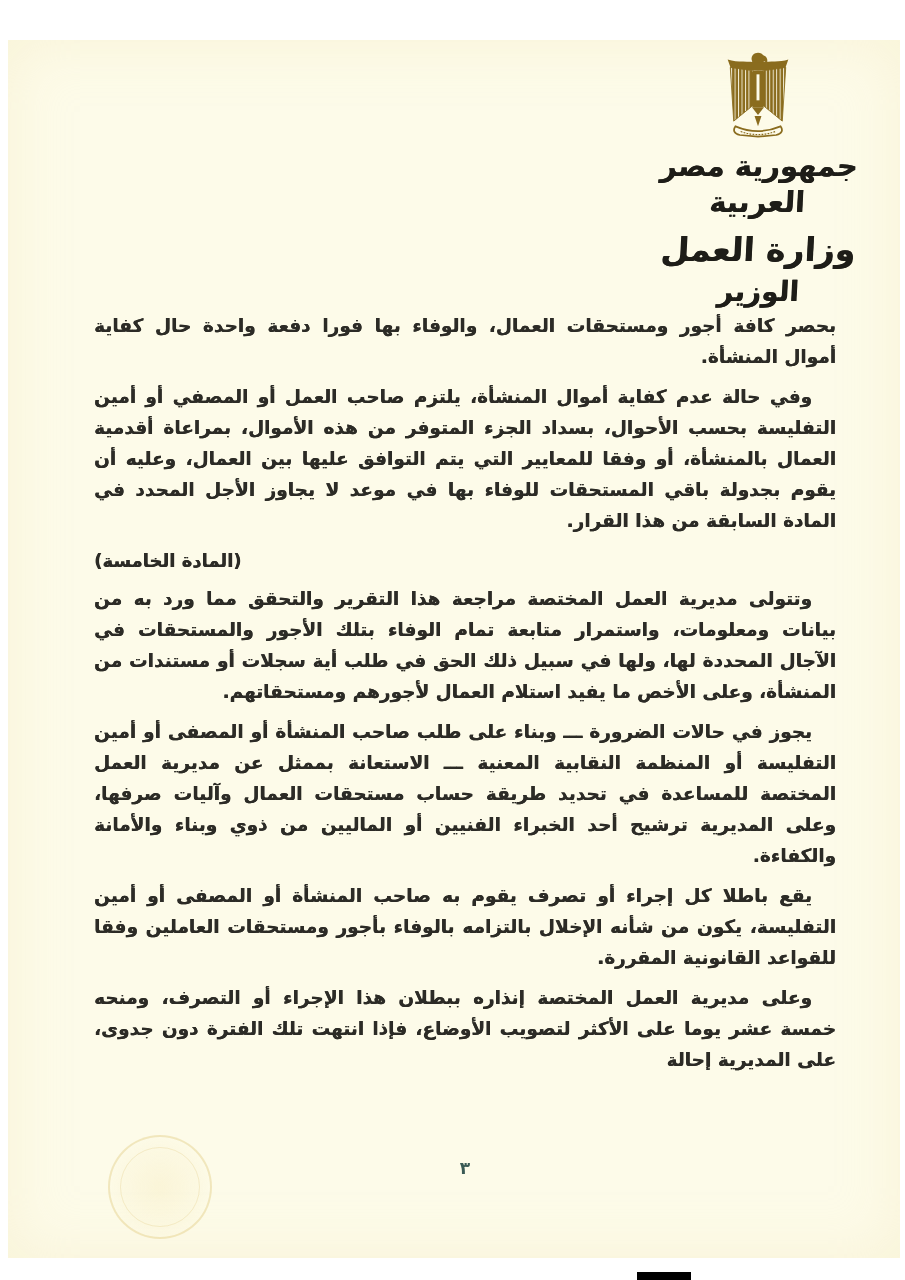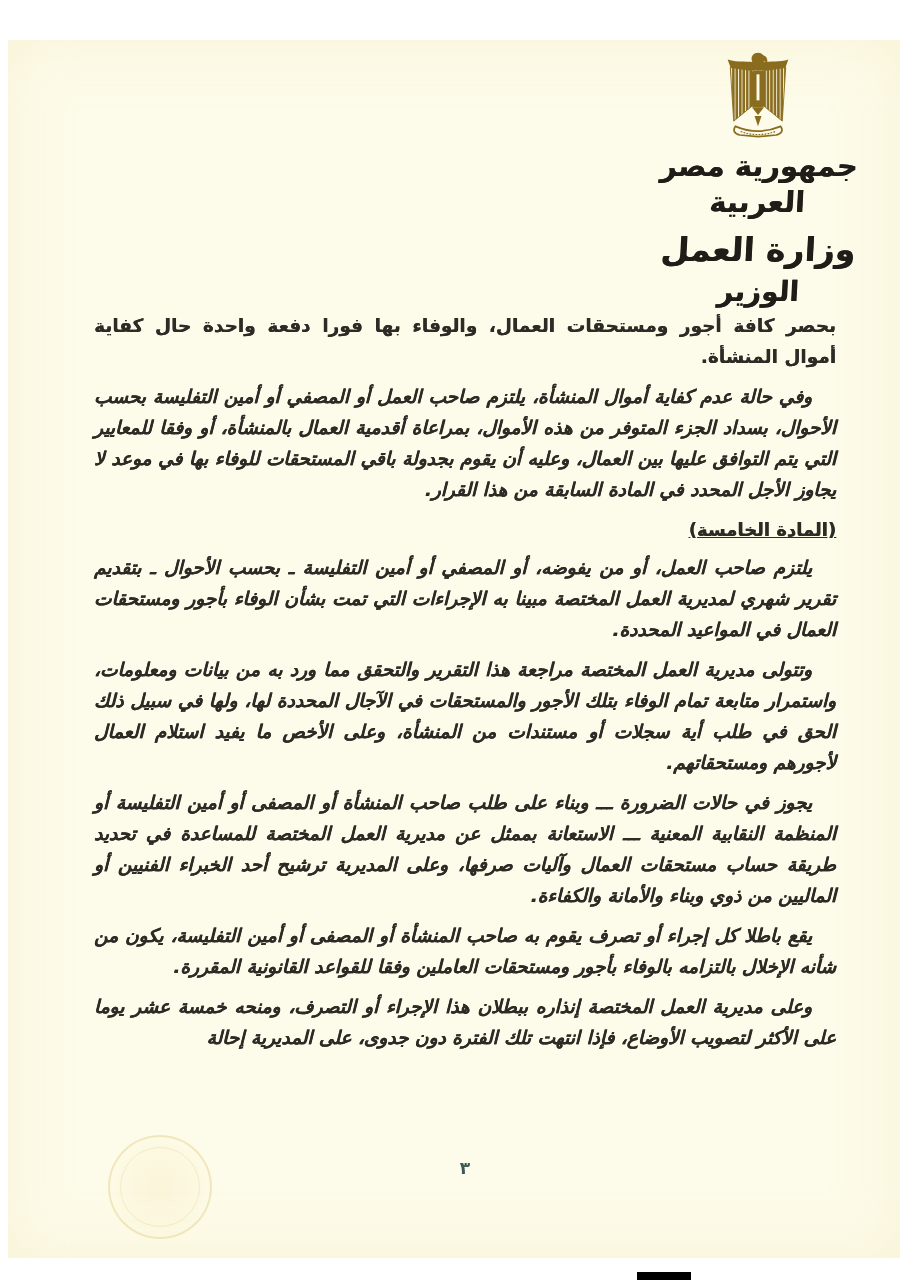--- a/index.html
+++ b/index.html
@@ -60,28 +60,27 @@
     text-align: justify;
     color: #2C2B26;
     font-size: 18.5px;
     line-height: 31px;
     font-weight: bold;
   }
   .content p {
     margin: 0 0 9px 0;
     text-shadow: 0.3px 0 0 #2C2B26;
   }
-  .content p.indent { text-indent: 24px; font-style: italic; }
+  .content p.indent { text-indent: 24px; }
   .content h3.article {
     margin: 5px 0 7px 0;
-    text-align: right;
+    text-align: left;
     font-size: 18px;
     font-weight: bold;
     text-shadow: 0.4px 0 0 #2C2B26;
-    text-decoration: underline;
   }
   .page-number {
     position: absolute;
     top: 1118px;
     right: 64px;
     left: 86px;
     text-align: center;
     font-size: 17px;
     font-weight: bold;
     color: #3a5a55;
@@ -147,21 +146,20 @@
       </svg>
       <div class="callig country">جمهورية مصر العربية</div>
       <div class="callig ministry">وزارة العمل</div>
       <div class="callig minister">الوزير</div>
     </div>
 
     <div class="content">
       <p>بحصر كافة أجور ومستحقات العمال، والوفاء بها فورا دفعة واحدة حال كفاية أموال المنشأة.</p>
       <p class="indent">وفي حالة عدم كفاية أموال المنشأة، يلتزم صاحب العمل أو المصفي أو أمين التفليسة بحسب الأحوال، بسداد الجزء المتوفر من هذه الأموال، بمراعاة أقدمية العمال بالمنشأة، أو وفقا للمعايير التي يتم التوافق عليها بين العمال، وعليه أن يقوم بجدولة باقي المستحقات للوفاء بها في موعد لا يجاوز الأجل المحدد في المادة السابقة من هذا القرار.</p>
       <h3 class="article">(المادة الخامسة)</h3>
-      <p class="indent">يلتزم صاحب العمل، أو من يفوضه، أو المصفي أو أمين التفليسة ـ بحسب الأحوال ـ بتقديم تقرير شهري لمديرية العمل المختصة مبينا به الإجراءات التي تمت بشأن الوفاء بأجور ومستحقات العمال في المواعيد المحددة.</p>
       <p class="indent">وتتولى مديرية العمل المختصة مراجعة هذا التقرير والتحقق مما ورد به من بيانات ومعلومات، واستمرار متابعة تمام الوفاء بتلك الأجور والمستحقات في الآجال المحددة لها، ولها في سبيل ذلك الحق في طلب أية سجلات أو مستندات من المنشأة، وعلى الأخص ما يفيد استلام العمال لأجورهم ومستحقاتهم.</p>
       <p class="indent">يجوز في حالات الضرورة ـــ وبناء على طلب صاحب المنشأة أو المصفى أو أمين التفليسة أو المنظمة النقابية المعنية ـــ الاستعانة بممثل عن مديرية العمل المختصة للمساعدة في تحديد طريقة حساب مستحقات العمال وآليات صرفها، وعلى المديرية ترشيح أحد الخبراء الفنيين أو الماليين من ذوي وبناء والأمانة والكفاءة.</p>
       <p class="indent">يقع باطلا كل إجراء أو تصرف يقوم به صاحب المنشأة أو المصفى أو أمين التفليسة، يكون من شأنه الإخلال بالتزامه بالوفاء بأجور ومستحقات العاملين وفقا للقواعد القانونية المقررة.</p>
       <p class="indent">وعلى مديرية العمل المختصة إنذاره ببطلان هذا الإجراء أو التصرف، ومنحه خمسة عشر يوما على الأكثر لتصويب الأوضاع، فإذا انتهت تلك الفترة دون جدوى، على المديرية إحالة</p>
     </div>
 
     <div class="page-number">٣</div>
 
     <div class="stamp">
       <div class="inner"></div>

